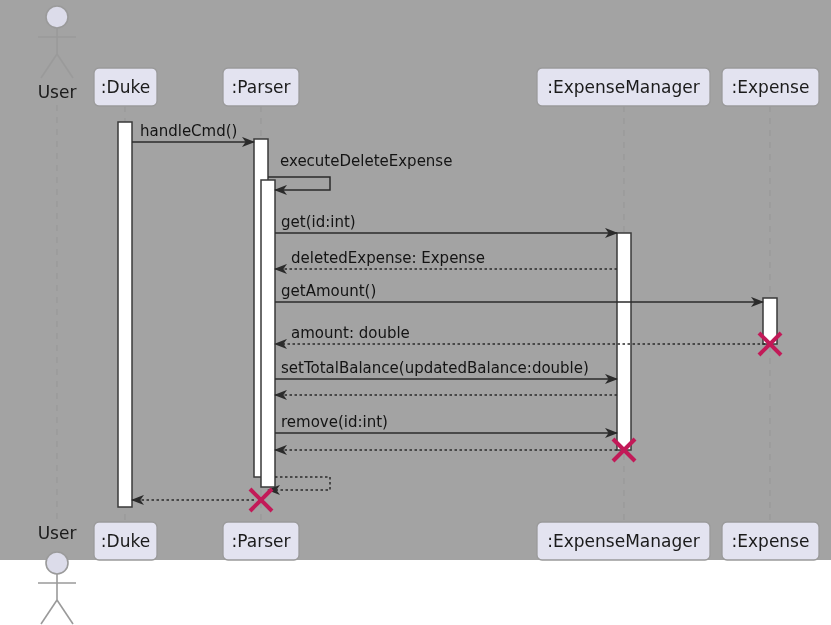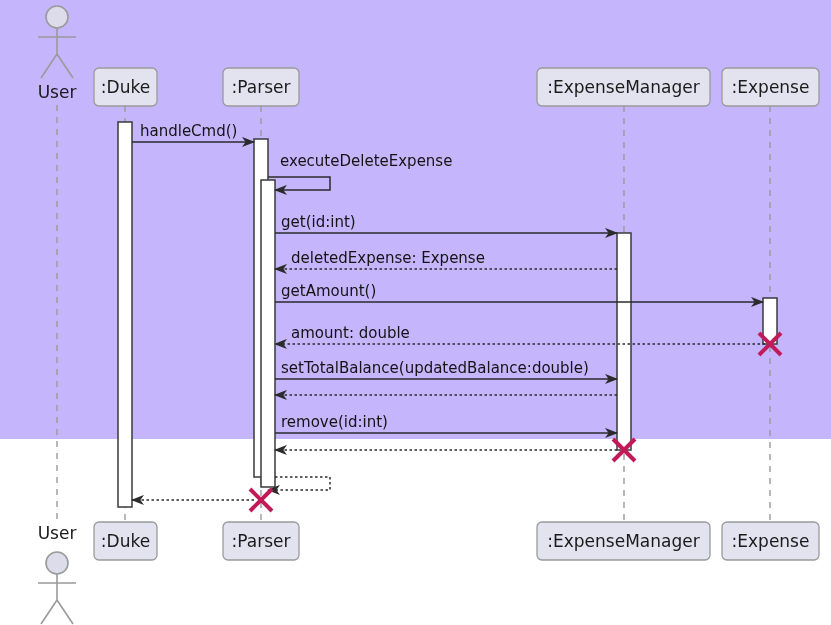--- a/index.html
+++ b/index.html
@@ -9,22 +9,22 @@
   }
   body {
     font-family: "DejaVu Sans", sans-serif;
     width: 831px;
     height: 625px;
     overflow: hidden;
   }
   #diagram-root {
     position: relative;
     width: 831px;
-    height: 439px;
-    background: #c4b5fd;
+    height: 560px;
+    background: #a3a3a3;
   }
   svg#seq-svg {
     position: absolute;
     left: 0;
     top: 0;
     width: 831px;
     height: 625px;
   }
   .lifeline-dash {
     stroke: #9a9a9a;

